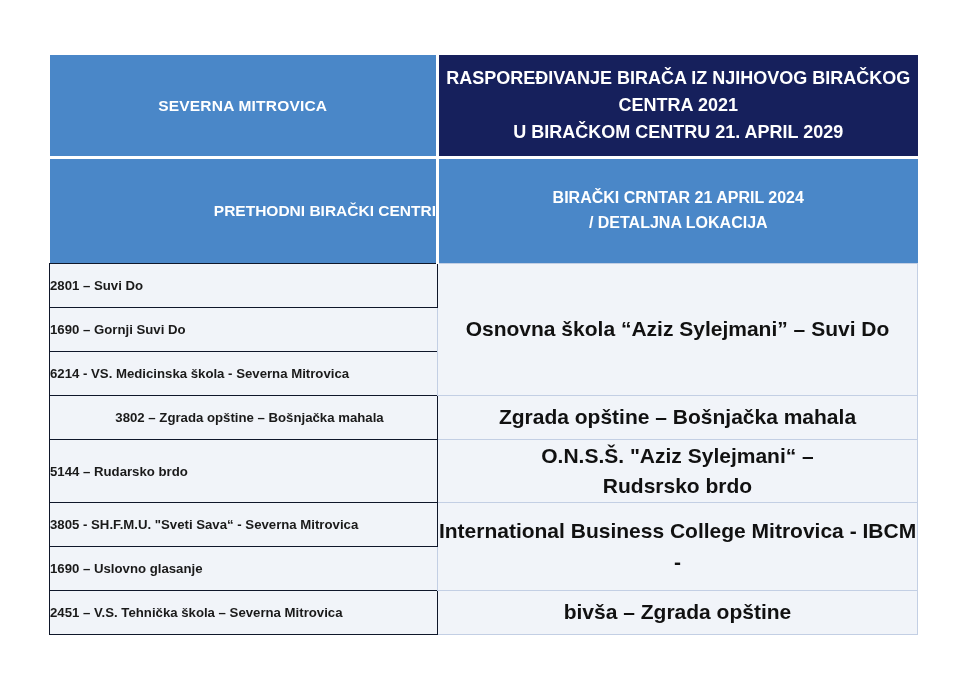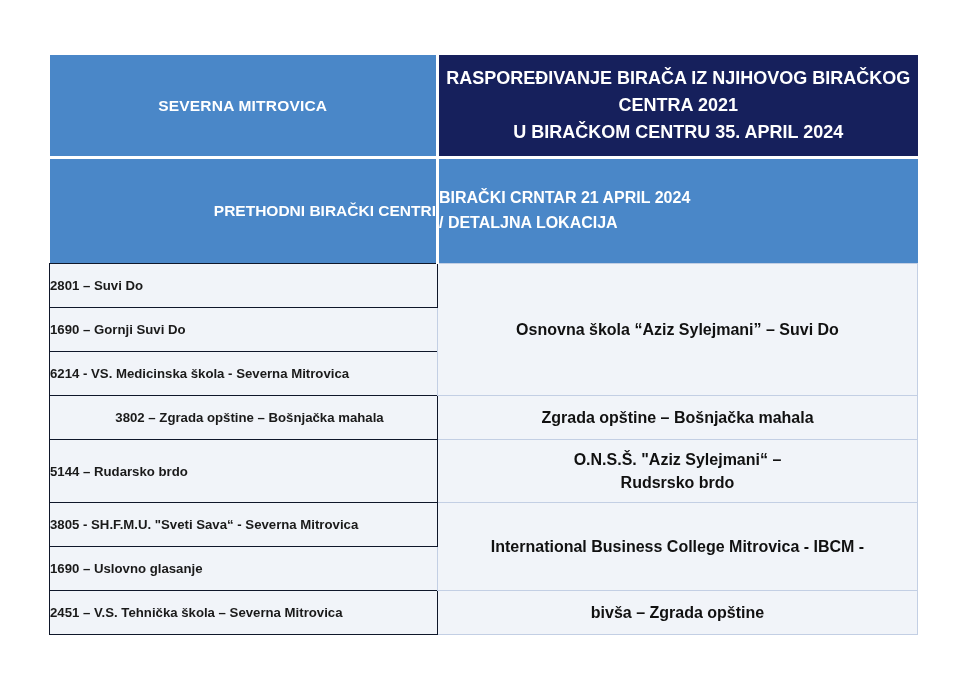--- a/index.html
+++ b/index.html
@@ -60,20 +60,21 @@
     color: #ffffff;
     text-align: right;
     font-weight: bold;
     font-size: 15.5px;
     border-right: 3px solid #ffffff;
     border-top: 3px solid #ffffff;
   }
   .sub-right {
     background: #4a87c8;
     color: #ffffff;
+    text-align: center;
     font-weight: bold;
     font-size: 16px;
     line-height: 1.55;
     border-top: 3px solid #ffffff;
     padding: 0 14px;
   }
 
   
   .cell-left {
     background: #f1f4f9;
@@ -85,42 +86,42 @@
     height: 43px;
   }
   .cell-left.center {
     text-align: center;
     padding-left: 12px;
   }
   .cell-right {
     background: #f1f4f9;
     color: #111111;
     font-weight: bold;
-    font-size: 16px;
+    font-size: 21px;
     text-align: center;
     line-height: 1.45;
     border: 1px solid #c3cfe4;
     padding: 0 10px;
   }
 </style>
 </head>
 <body>
 
 <div class="page">
   <table class="table">
     <colgroup>
       <col style="width:388px">
       <col style="width:480px">
     </colgroup>
     <tbody>
       <tr>
         <td class="hdr-left">SEVERNA MITROVICA</td>
         <td class="hdr-right">
           <div>RASPOREĐIVANJE BIRAČA IZ NJIHOVOG BIRAČKOG CENTRA 2021</div>
-          <div>U BIRAČKOM CENTRU 35. APRIL 2024</div>
+          <div>U BIRAČKOM CENTRU 21. APRIL 2029</div>
         </td>
       </tr>
       <tr>
         <td class="sub-left">PRETHODNI BIRAČKI CENTRI</td>
         <td class="sub-right">
           <div>BIRAČKI CRNTAR 21 APRIL 2024</div>
           <div>/ DETALJNA LOKACIJA</div>
         </td>
       </tr>
 

